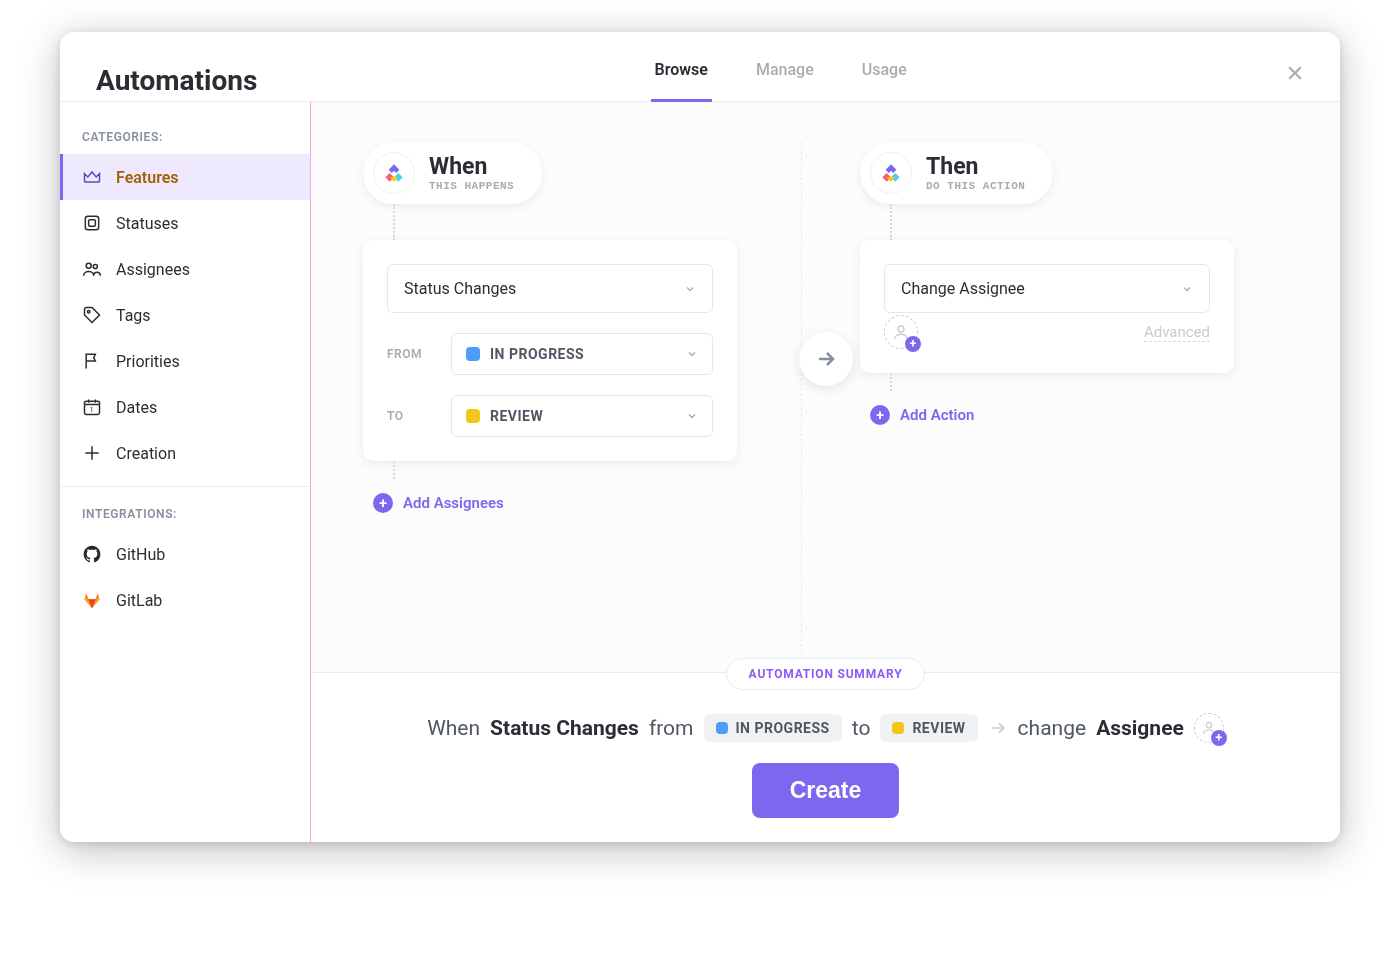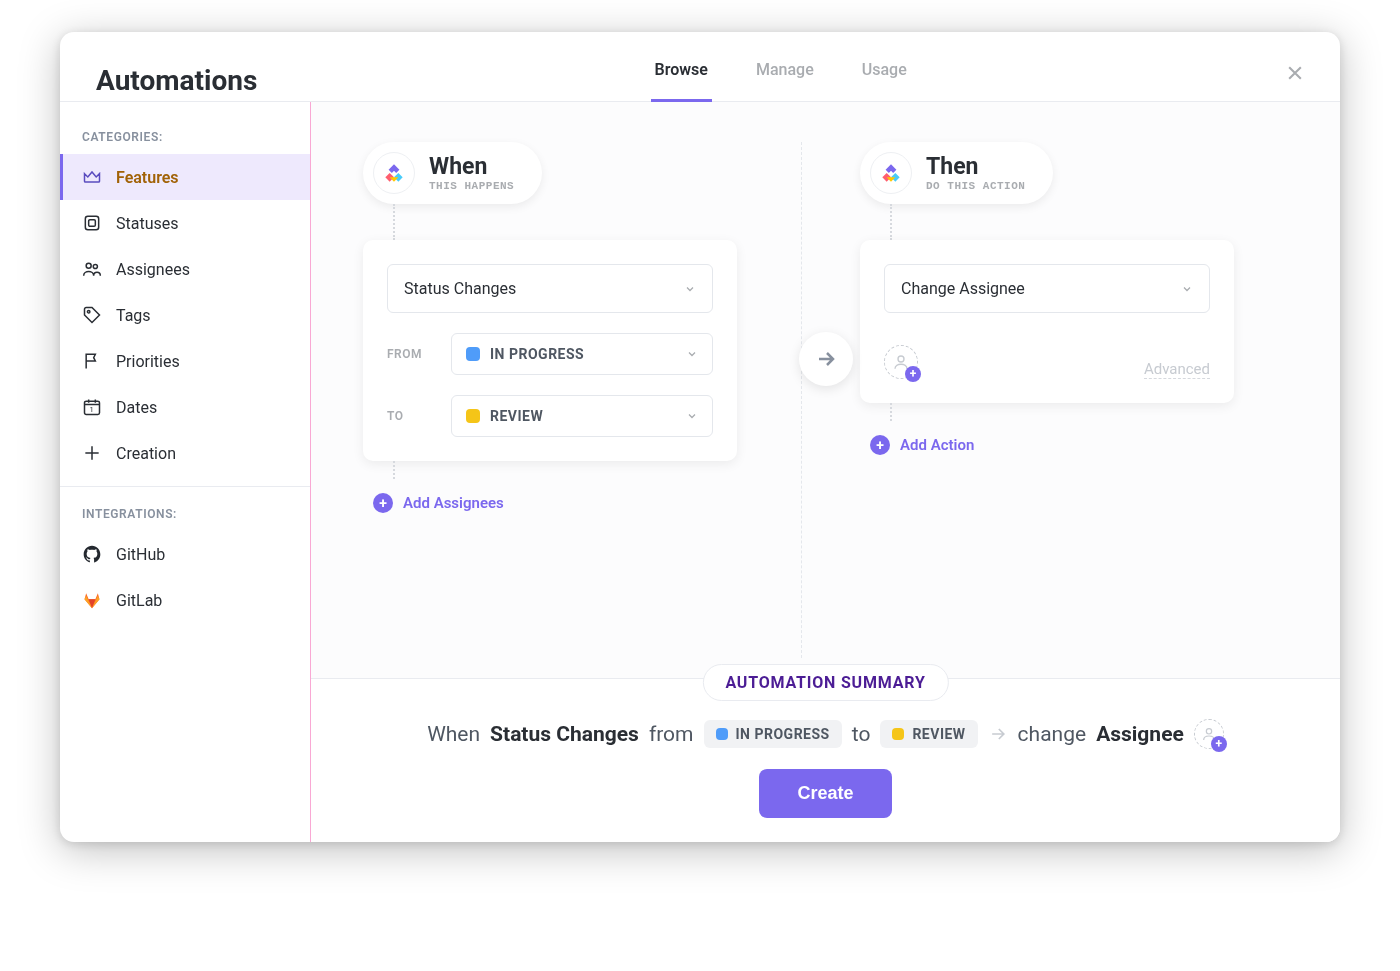--- a/index.html
+++ b/index.html
@@ -273,39 +273,39 @@
   background:#7b68ee;color:#fff;
   font-size:12px;font-weight:700;
   display:flex;align-items:center;justify-content:center;
 }
 .advanced-link{
   font-size:15px;color:#c7cbd1;
   border-bottom:1px dashed #d6d9de;
   cursor:pointer;
 }
 .assignee-row{
-  display:flex;align-items:flex-end;justify-content:space-between;
-  margin-top:32px;
+  display:flex;align-items:center;justify-content:space-between;
+  margin-top:2px;
 }
 .summary {
   border-top:1px solid #e9ebf0;
   padding: 40px 30px 24px 30px;
   text-align:center;
   background:#fff;
   position:relative;
 }
 .summary-badge{
   position:absolute;
   top:-15px;left:50%;transform:translateX(-50%);
   background:#fff;
   border:1px solid #e9ebf0;
   border-radius:999px;
   padding:8px 22px;
-  font-size:16px;font-weight:700;letter-spacing:0.8px;
-  color:#4c1d95;
+  font-size:12px;font-weight:700;letter-spacing:0.8px;
+  color:#8b5cf6;
 }
 .summary-line{
   font-size:21px;
   color:#4f5762;
   display:flex;
   align-items:center;
   justify-content:center;
   flex-wrap:wrap;
   gap:10px;
 }
@@ -320,21 +320,21 @@
   font-size:14px;font-weight:700;letter-spacing:0.5px;color:#4f5762;
 }
 .summary-arrow{ color:#c7cbd1; }
 .create-btn{
   margin-top:20px;
   background:#7b68ee;
   color:#fff;
   border:none;
   border-radius:8px;
   padding:14px 38px;
-  font-size:18px;font-weight:600;
+  font-size:23px;font-weight:600;
   cursor:pointer;
 }
 svg { display:block; }
 </style>
 </head>
 <body>
 
 <div class="modal">
 
   <div class="modal-header">

